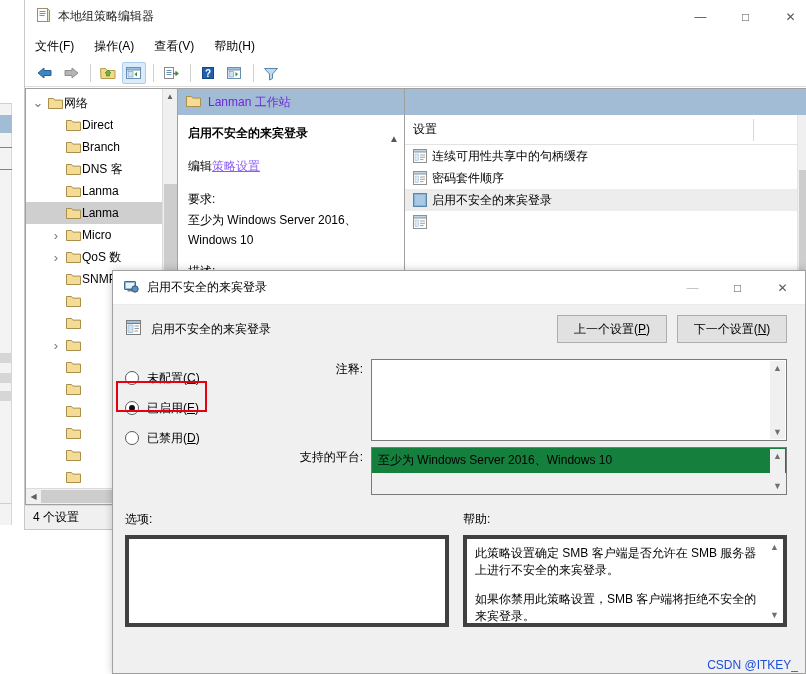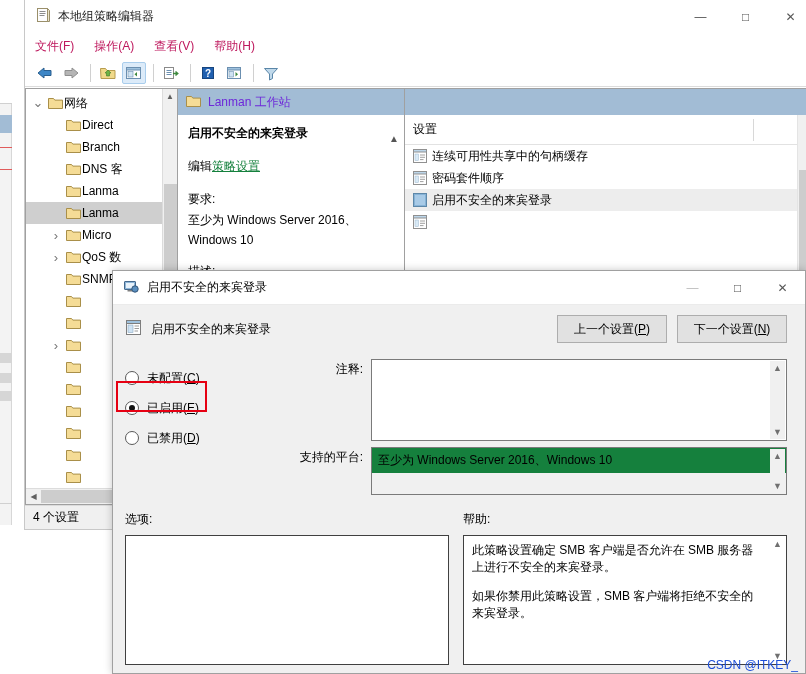--- a/index.html
+++ b/index.html
@@ -26,21 +26,21 @@
   .titlebar {
     height: 33px; background: #ffffff; display: flex; align-items: center;
     border-bottom: none;
   }
   .titlebar .tb-icon { margin-left: 10px; margin-right: 7px; }
   .titlebar .tb-title { font-size: 12px; color: #222; }
   .win-buttons { margin-left: auto; display: flex; height: 33px; }
   .win-btn { width: 45px; height: 33px; display:flex; align-items:center; justify-content:center; color:#555; }
 
   .menubar { height: 26px; display: flex; align-items: center; padding-left: 10px; background: #fff; }
-  .menu-item { padding: 3px 11px 3px 0; margin-right: 9px; font-size: 12px; color: #be185d; }
+  .menu-item { padding: 3px 11px 3px 0; margin-right: 9px; font-size: 12px; color: #000000; }
 
   .toolbar { height: 28px; display:flex; align-items:center; padding-left: 8px; background:#fff; border-bottom:1px solid #dcdcdc; }
   .tb-sep { width:1px; height:18px; background:#d0d0d0; margin:0 5px; }
   .tb-b { width: 24px; height: 22px; display:flex; align-items:center; justify-content:center; margin-right:2px; border:1px solid transparent; border-radius:2px; }
   .tb-b.pressed { border:1px solid #a9cdec; background:#dcebf9; }
 
   
   .panes { position:absolute; left:0; top:88px; right:0; bottom:24px; display:flex; }
   .pane-tree { width: 152px; background:#fff; border:1px solid #a0a0a0; border-right:none; position:relative; overflow:hidden; }
   .tree-inner { position:absolute; left:0; top:0; right:0; bottom:0; padding-top: 3px; }
@@ -56,21 +56,21 @@
   .tree-hscroll { position:absolute; left:0; right:0; bottom:0; height:16px; background:#f0f0f0; border-top:1px solid #dcdcdc; display:flex; align-items:center; }
   .hsb-left { width:15px; text-align:center; color:#606060; font-size:8px; }
   .hsb-thumb { height:13px; background:#cdcdcd; }
 
   .pane-mid { width: 228px; background:#fff; border:1px solid #a0a0a0; position:relative; overflow:hidden; }
   .pane-head { height: 26px; background:#a2bcd5; display:flex; align-items:center; padding-left:8px; }
   .pane-head .ph-label { margin-left:7px; font-size:12px; color:#6d28d9; }
   .mid-body { padding: 10px 10px 0 10px; position:relative; }
   .mid-title { font-weight:bold; font-size:12px; margin-bottom:16px; }
   .mid-line { font-size:12px; margin-bottom: 4px; }
-  .mid-link { color:#15803d; text-decoration: underline; }
+  .mid-link { color:#8b5cf6; text-decoration: underline; }
   .mid-gap { height: 12px; }
   .mid-scroll { position:absolute; right:3px; top:44px; width:14px; height:150px; }
   .mid-scroll .c { color:#555; font-size:10px; text-align:center; }
 
   .pane-right { flex:1; background:#fff; border:1px solid #a0a0a0; border-left:none; position:relative; overflow:hidden; }
   .right-head { height: 26px; background:#a2bcd5; }
   .col-head { height: 30px; border-bottom:1px solid #e2e2e2; display:flex; align-items:center; position:relative; }
   .col-head .ch-txt { padding-left:8px; font-size:12px; }
   .col-divider { position:absolute; top:4px; height:22px; width:1px; background:#d8d8d8; }
   .srow { height: 22px; display:flex; align-items:center; padding-left:8px; font-size:12px; }
@@ -118,21 +118,21 @@
   .field-row { display:flex; margin-bottom: 6px; }
   .field-label { width:96px; text-align:right; padding-right:8px; font-size:12px; padding-top:2px; }
   .ta { flex:1; background:#fff; border:1px solid #7a7a7a; position:relative; }
   .ta .tatext { padding:4px 6px; font-size:12px; }
   .ta-sb { position:absolute; right:1px; top:1px; bottom:1px; width:15px; background:#f0f0f0; display:flex; flex-direction:column; justify-content:space-between; align-items:center; padding:2px 0; }
   .ta-sb span { color:#707070; font-size:9px; }
 
   .dlg-bottom { display:flex; padding: 10px 18px 0 12px; gap: 14px; }
   .bcol { flex:1; }
   .bcol .blabel { font-size:12px; margin-bottom:7px; }
-  .bbox { background:#fff; border:1px solid #404040; height:130px; position:relative; overflow:hidden; }
+  .bbox { background:#fff; border:4px solid #404040; height:92px; position:relative; overflow:hidden; }
   .bbox.opt { background:#fff; }
   .bbox .htext { padding:6px 8px; font-size:12px; line-height:17px; }
   .bbox .htext p { margin:0 0 12px 0; }
   .watermark { position:absolute; right:8px; bottom:2px; color:#1d4ed8; font-size:12px; }
 </style>
 </head>
 <body>
 
 <div id="root">
 

